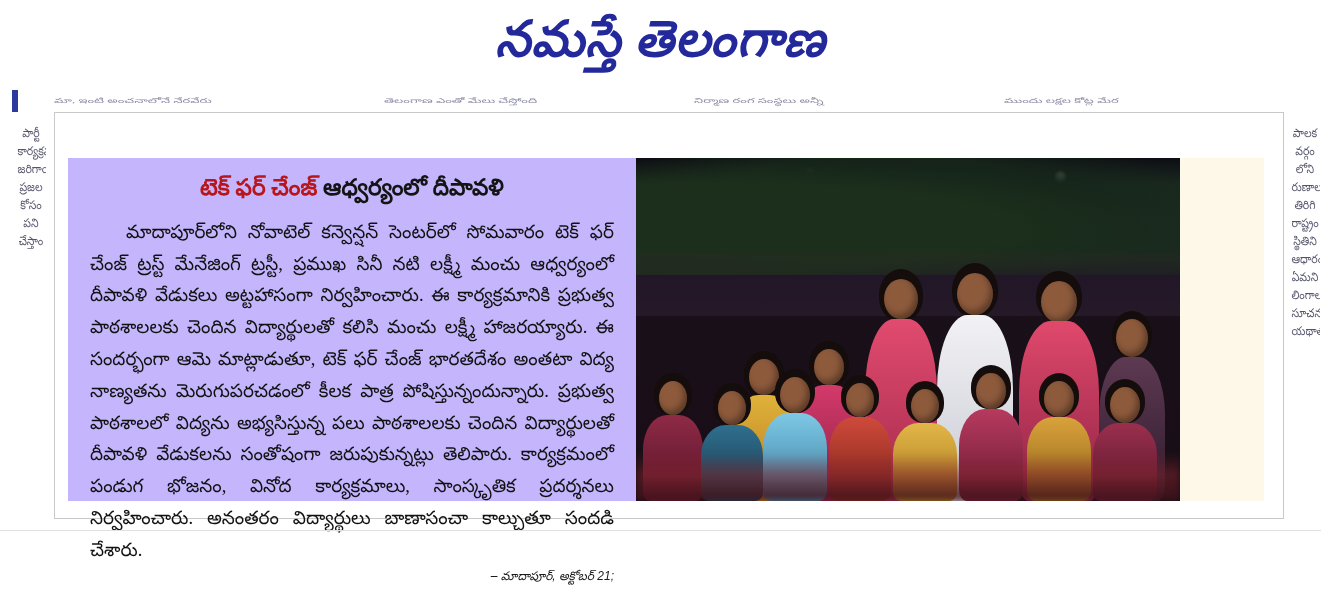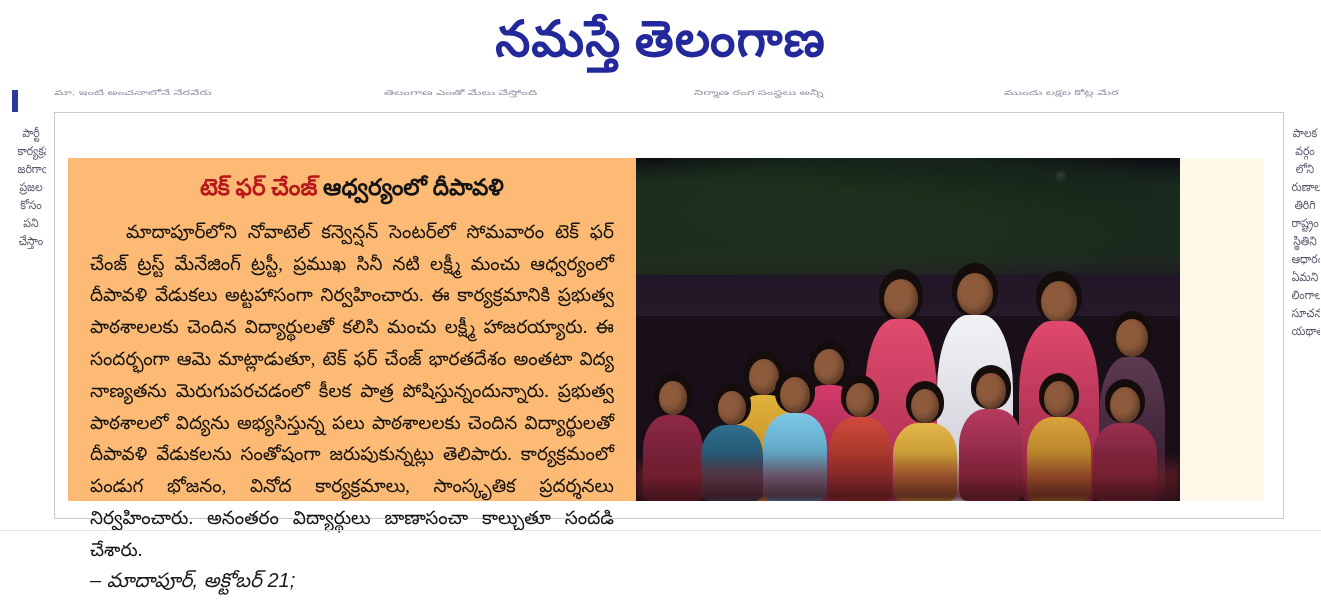--- a/index.html
+++ b/index.html
@@ -24,38 +24,39 @@
     height: 78px;
     display: flex;
     align-items: center;
     justify-content: center;
   }
   .masthead-title {
     color: #23299a;
     font-family: "Liberation Serif", serif;
     font-size: 50px;
     font-weight: bold;
+    font-style: italic;
     letter-spacing: 1px;
     white-space: nowrap;
     line-height: 1;
   }
 
   
   .page-area {
     position: absolute;
     top: 80px;
     left: 0;
     width: 1321px;
     height: 450px;
   }
 
   
   .top-strip {
     position: absolute;
-    top: 8px;
+    top: 16px;
     left: 54px;
     width: 1230px;
     height: 20px;
     overflow: hidden;
     opacity: 0.55;
   }
   .top-strip .frag {
     position: absolute;
     color: #2a2a5a;
     font-family: "Liberation Serif", serif;
@@ -114,21 +115,21 @@
     top: 78px;
     left: 68px;
     width: 1196px;
     height: 343px;
     display: flex;
     background: #fdf8e8;
     box-sizing: border-box;
   }
   .article-text {
     width: 568px;
-    background: #fdba74;
+    background: #c4b5fd;
     padding: 14px 22px 14px 22px;
     box-sizing: border-box;
   }
   .headline {
     text-align: center;
     font-family: "Liberation Serif", serif;
     font-size: 23px;
     font-weight: bold;
     margin: 2px 0 14px 0;
     line-height: 1.25;
@@ -141,23 +142,23 @@
     font-family: "Liberation Serif", serif;
     font-size: 18.5px;
     line-height: 1.72;
     color: #111111;
     text-align: justify;
     text-indent: 36px;
     margin: 0;
   }
   .dateline {
     display: block;
-    text-align: left;
+    text-align: right;
     font-style: italic;
-    font-size: 20px;
+    font-size: 12px;
     color: #1a1a1a;
     margin-top: 2px;
     text-indent: 0;
   }
 
   
   .photo {
     position: relative;
     width: 544px;
     height: 343px;

